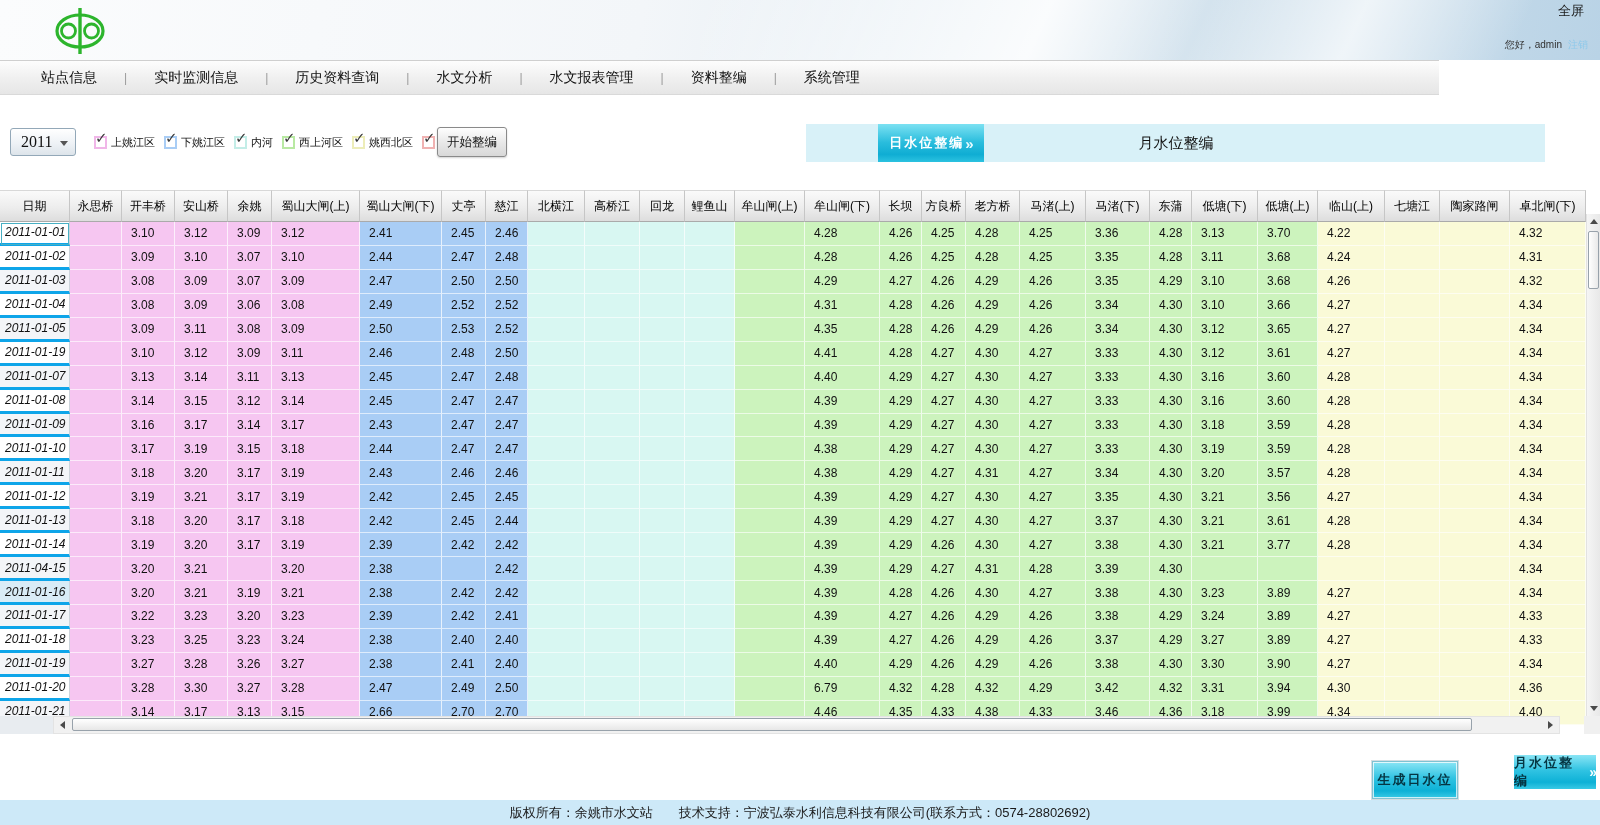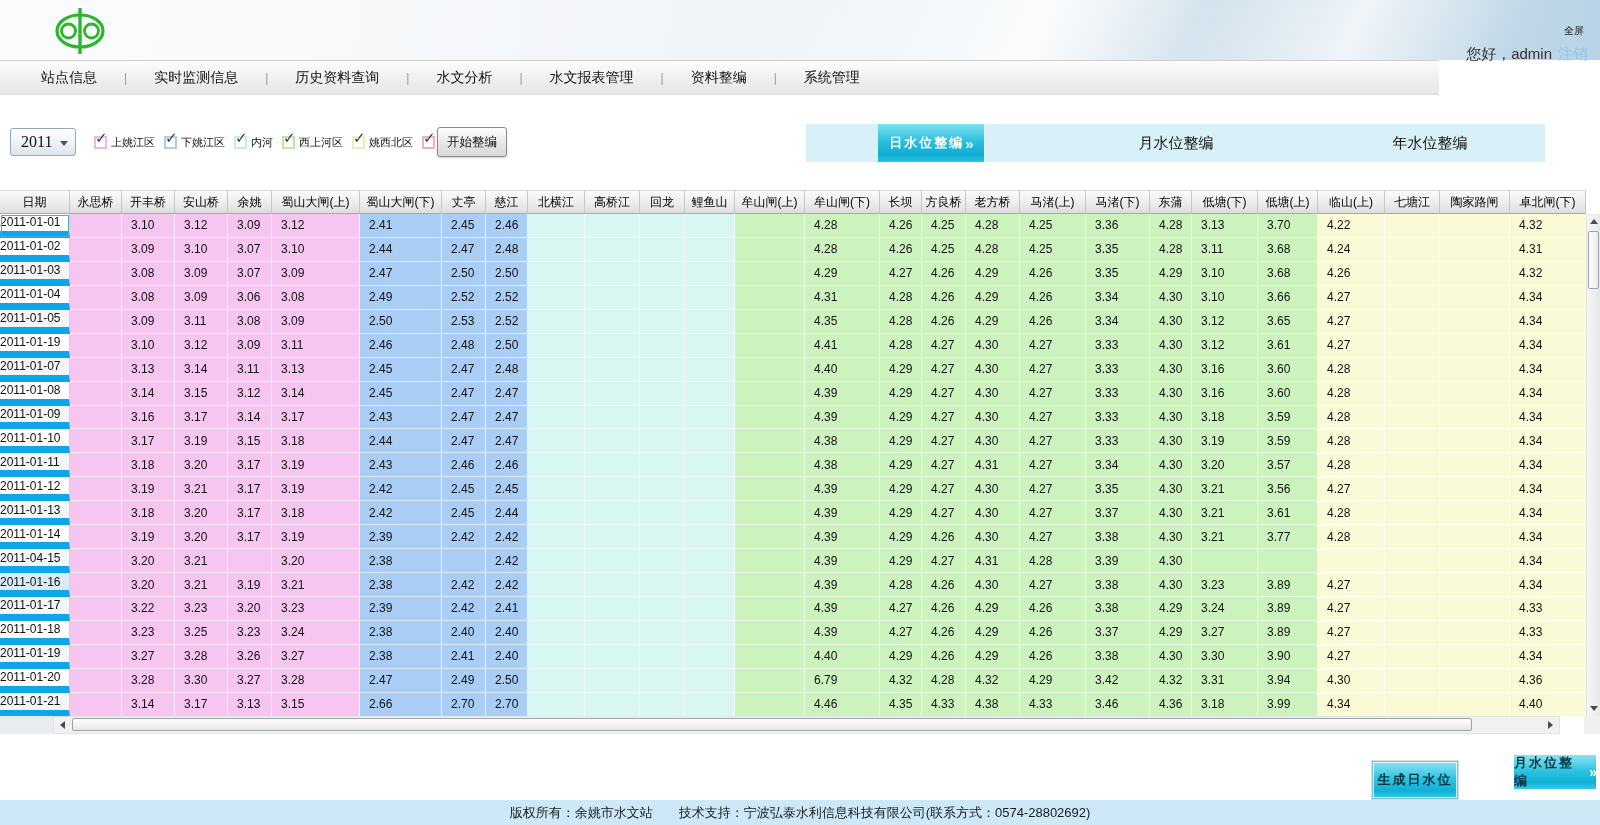--- a/index.html
+++ b/index.html
@@ -6,22 +6,22 @@
   html,body { width:1600px; height:825px; overflow:hidden; font-family:"Liberation Sans","DejaVu Sans",sans-serif; background:#fff; }
   body { position:relative; }
 
   
   .top-banner { position:absolute; left:0; top:0; width:1600px; height:60px;
     background:linear-gradient(100deg,#fbfcfd 0%,#f3f6f9 40%,#e2ecf3 62%,#cfe0ec 80%,#b9d3e6 100%); }
   .banner-streak { position:absolute; right:0; top:0; width:900px; height:60px;
     background:linear-gradient(115deg, rgba(255,255,255,0) 0%, rgba(255,255,255,.85) 38%, rgba(255,255,255,0) 55%, rgba(255,255,255,.7) 72%, rgba(255,255,255,0) 90%); }
   .logo { position:absolute; left:52px; top:7px; width:56px; height:48px; }
   .app-title { position:absolute; left:112px; top:17px; font-size:24px; font-weight:bold; color:#4a80c0; letter-spacing:1px; }
-  .fullscreen { position:absolute; right:16px; top:24px; font-size:10px; color:#1a1a1a; cursor:pointer; }
-  .user-info { position:absolute; right:12px; top:38px; font-size:15px; color:#333;margin-top:7px; }
+  .fullscreen { position:absolute; right:16px; top:2px; font-size:13px; color:#1a1a1a; cursor:pointer; }
+  .user-info { position:absolute; right:12px; top:38px; font-size:10px; color:#333; }
   .logout { color:#8fc9ea; margin-left:6px; cursor:pointer; }
 
   
   .nav-bar { position:absolute; left:0; top:60px; width:1439px; height:35px;
     background:linear-gradient(#fdfdfd,#efefef 55%,#e6e6e6); border-top:1px solid #cfcfcf; border-bottom:1px solid #d9d9d9;
     display:flex; align-items:center; padding-left:14px; }
   .nav-item { font-size:14px; color:#111; padding:0 27px; cursor:pointer; white-space:nowrap; }
   .nav-sep { color:#9a9a9a; font-size:12px; }
 
   
@@ -47,25 +47,25 @@
   .tab.active { left:72px; width:106px; color:#fff; font-size:13px; font-weight:bold; letter-spacing:2px;
     background:linear-gradient(180deg,#7ce1f2,#2abddd 48%,#0fadd3 80%,#2cc2e0); }
   .tab-arrow { font-size:15px; color:#e8fbff; margin-left:1px; letter-spacing:-1px; font-weight:bold; }
 
   
   .grid-area { position:absolute; left:0; top:190px; width:1586px; }
   table.grid { border-collapse:separate; border-spacing:0; table-layout:fixed; width:1586px; }
   .grid th { background:linear-gradient(#fafafa,#ededed 55%,#dddddd); border-top:1px solid #d8d8d8;
     border-right:1px solid #c6c6c6; border-bottom:1px solid #aaaaaa; font-weight:normal; font-size:12px; color:#000;
     text-align:center; white-space:nowrap; overflow:hidden; padding:0 2px; }
-  .grid thead tr { height:24px;padding-left:8px; }
+  .grid thead tr { height:32px;padding-left:8px; }
   .grid tbody tr { height:23.95px; }
   .grid td { font-size:12px; color:#111; white-space:nowrap; overflow:hidden; vertical-align:middle; }
   .th-date { text-align:left; padding-left:5px; }
-  .td-date { background:#fff; border-right:1px solid #ccd4db; border-bottom:7px solid #0ea5e9; cursor:default; }
+  .td-date { background:#fff; border-right:1px solid #ccd4db; border-bottom:3px solid #0ea5e9; padding-left:5px; cursor:default;font-style:italic; }
   .td-date.stripe { background:#f3f5f8; }
   .td-date.hl { background:#d9ecf6; }
   .td-date.selected { outline:1px solid #48b0c4; outline-offset:-2px; }
   .td-val { padding-left:9px; border-right:1px solid rgba(255,255,255,.72); border-bottom:1px solid rgba(255,255,255,.62); }
   .g-pink   { background:#f6c6f1; }
   .g-blue   { background:#a9cdf5; }
   .g-cyan   { background:#d8f7f2; }
   .g-green  { background:#ccf3bd; }
   .g-yellow { background:#fafad7; }
 
@@ -179,23 +179,20 @@
 <button class="start-btn">开始整编</button>
 
 <div class="tab-bar">
     <div class="tab active">
       <span>日水位整编</span>
       <span class="tab-arrow">»</span>
     </div>
     <div class="tab pos1">
       <span>月水位整编</span>
     </div>
-    <div class="tab pos2">
-      <span>年水位整编</span>
-    </div>
   </div>
 
 <div class="grid-area">
   <table class="grid">
       <colgroup>
         <col style="width: 70px;">
         <col style="width: 52px;">
         <col style="width: 53px;">
         <col style="width: 53px;">
         <col style="width: 44px;">

